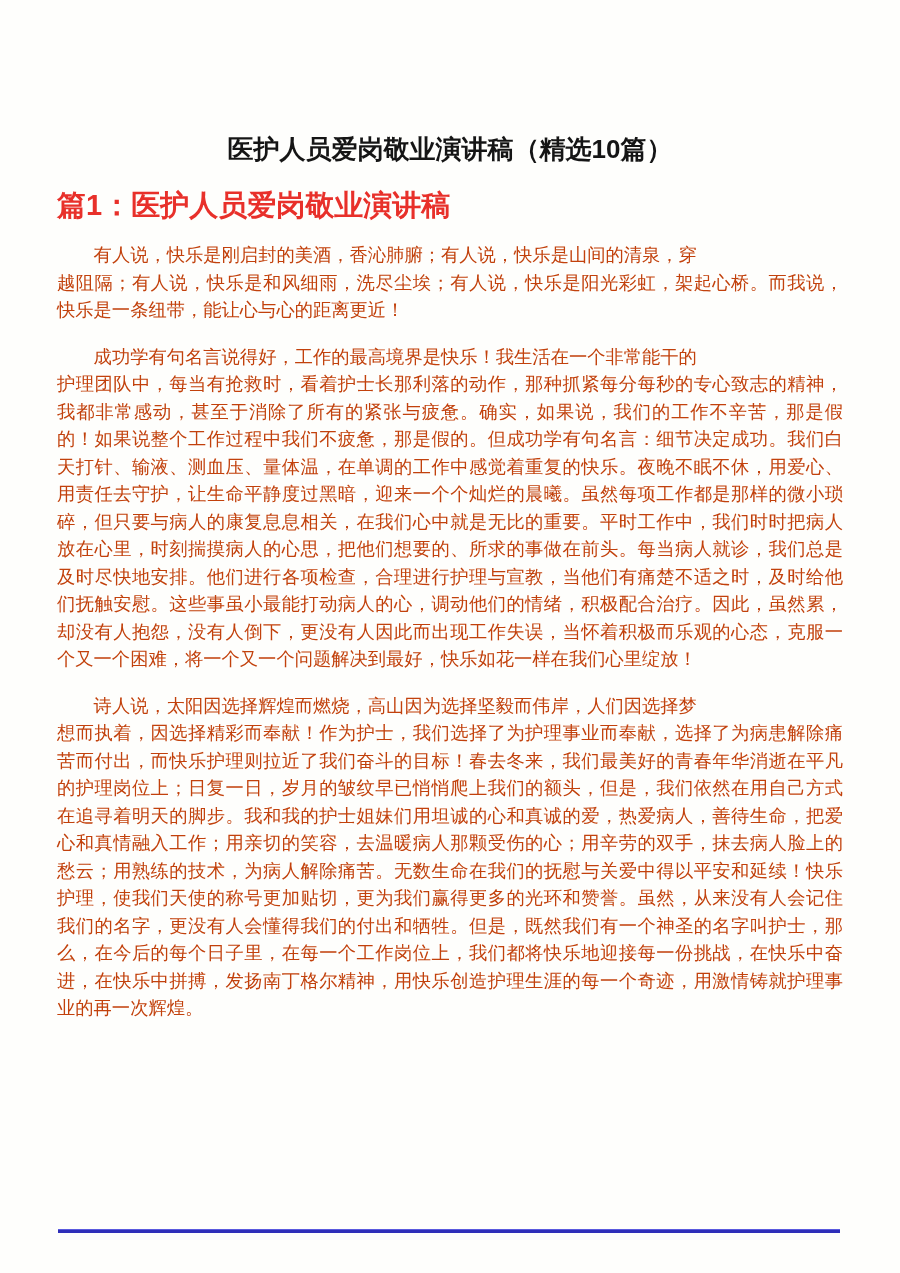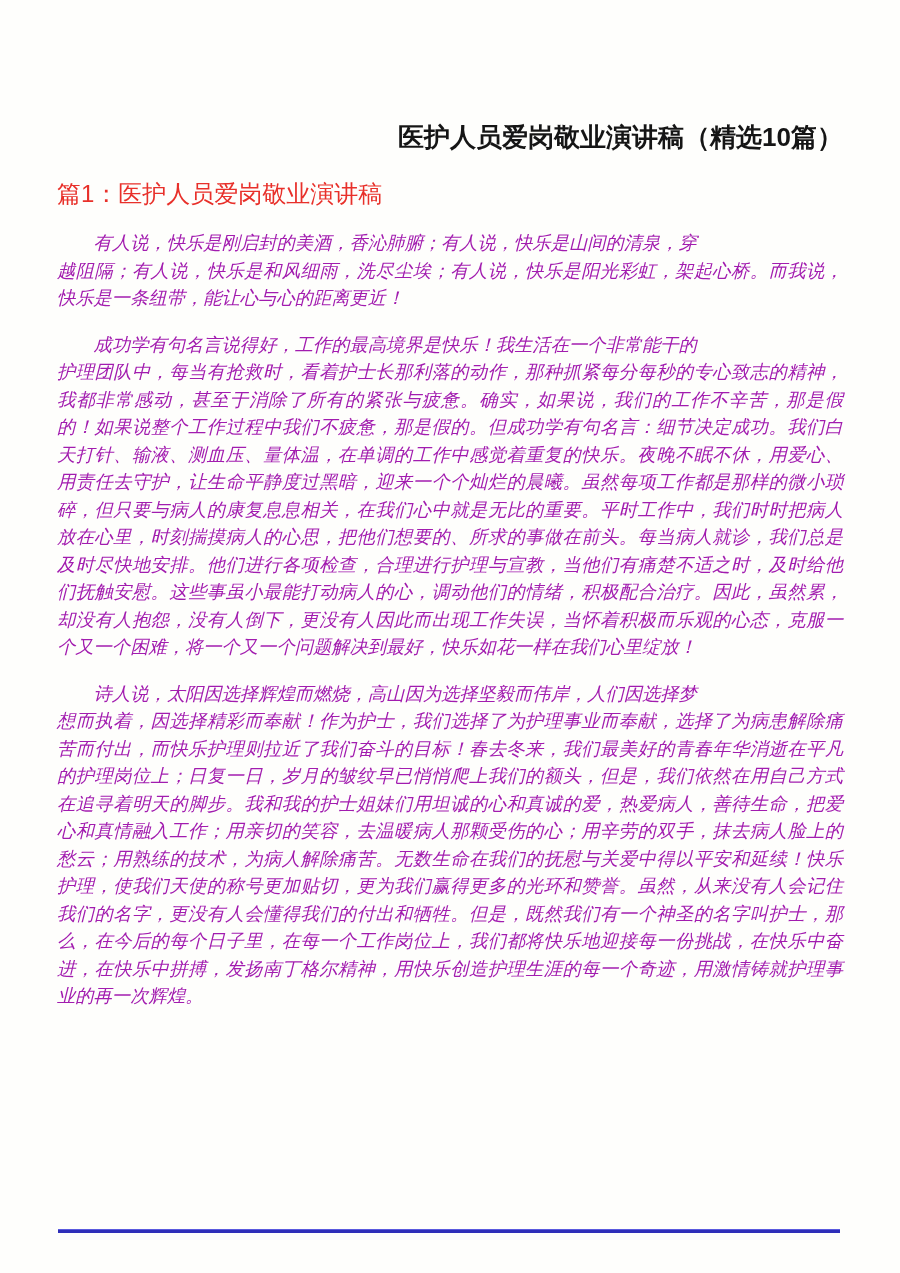--- a/index.html
+++ b/index.html
@@ -15,45 +15,44 @@
     font-family: "Liberation Sans", sans-serif;
     overflow: hidden;
   }
   .content {
     position: absolute;
     left: 57px;
     top: 116px;
     width: 786px;
   }
   .doc-title {
-    margin: 5px 0 26px 0;
+    margin: 17px 0 26px 0;
     font-size: 26px;
     line-height: 33px;
     font-weight: 700;
-    text-align: right;
+    text-align: center;
     color: #151515;
   }
   .section-heading {
     margin: 0 0 22px 0;
-    font-size: 24px;
+    font-size: 29px;
     line-height: 27px;
-    font-weight: 400;
+    font-weight: 700;
     color: #e8302a;
     text-align: left;
   }
   .para {
     margin: 0 0 19px 0;
     font-size: 18.3px;
     line-height: 27.5px;
-    color: #a21caf;
+    color: #c2410c;
     text-align: justify;
     text-indent: 2em;
     white-space: pre-wrap;
     word-break: break-all;
-    font-style: italic;
   }
   .divider {
     position: absolute;
     left: 58px;
     top: 1229px;
     width: 782px;
     height: 3px;
     background: #2e2eb8;
     border-top: 1px solid #5a5ade;
   }

